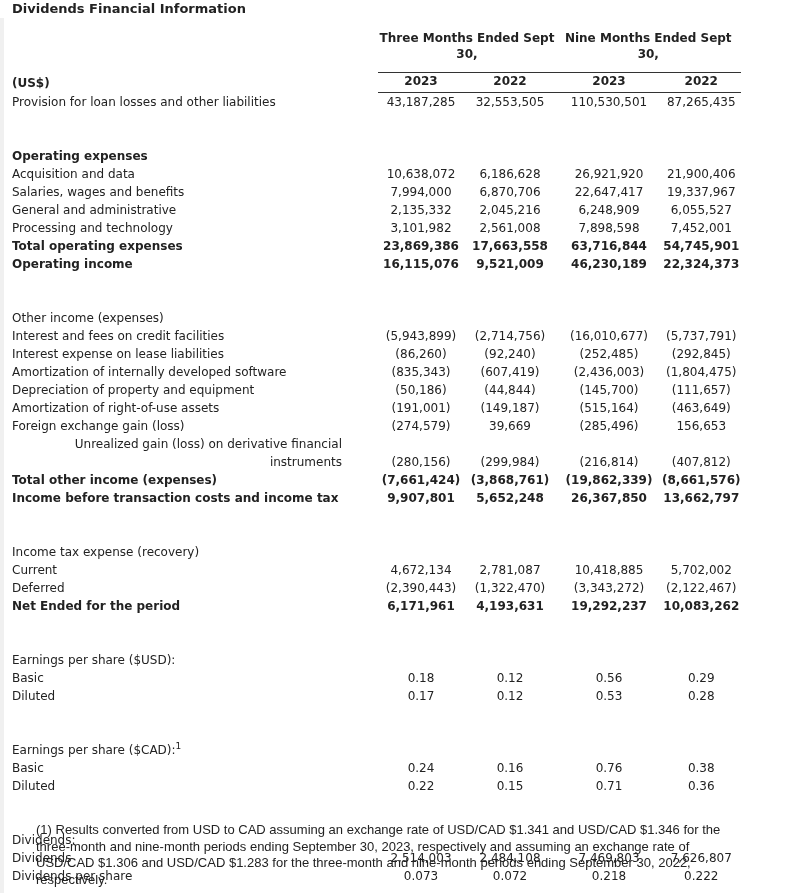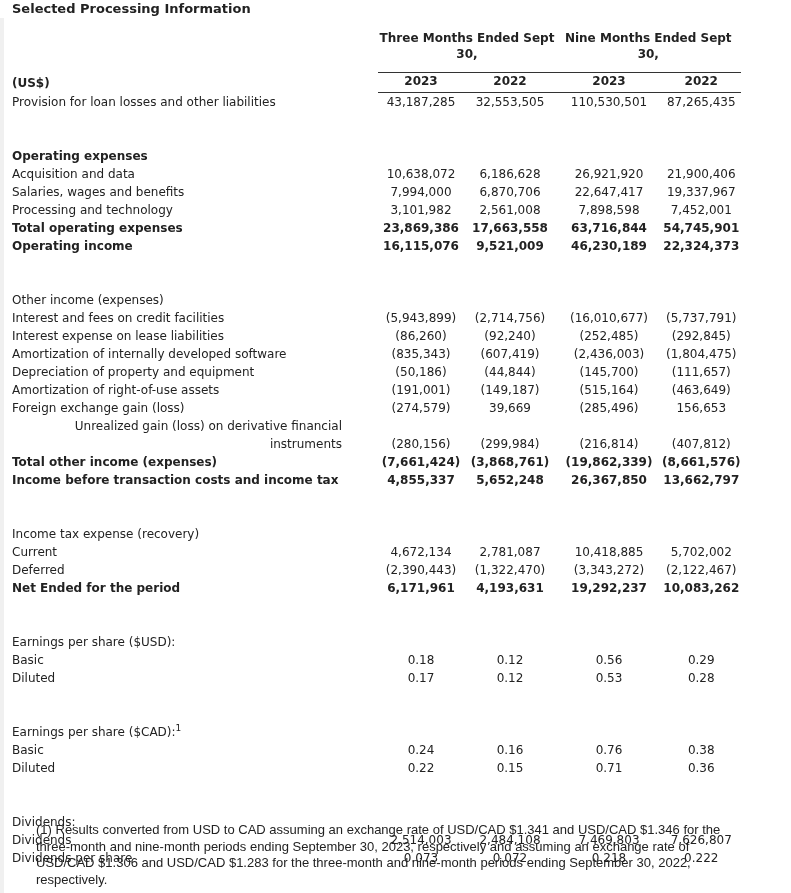--- a/index.html
+++ b/index.html
@@ -19,21 +19,21 @@
   .spacer td { height:18px; }
   .lbl { color:#222; }
   sup { font-size:9px; vertical-align:5px; line-height:0; }
   .foot { position:absolute; left:36px; top:822px; width:690px; font-family:Liberation Sans, sans-serif;
           font-size:13px; line-height:16.5px; color:#222; }
 </style>
 </head>
 <body>
 
 <div class="leftrule"></div>
-<div class="title">Selected Processing Information</div>
+<div class="title">Dividends Financial Information</div>
 
 <table class="fin">
   <colgroup>
       <col class="c-label">
       <col class="c1">
       <col class="c2">
       <col class="c3">
       <col class="c4">
     </colgroup>
   <tbody id="tbody">
@@ -77,20 +77,27 @@
         <td class="num">21,900,406</td>
       </tr>
       <tr>
         <td class="lbl"><span>Salaries, wages and benefits</span></td>
         <td class="num">7,994,000</td>
         <td class="num">6,870,706</td>
         <td class="num">22,647,417</td>
         <td class="num">19,337,967</td>
       </tr>
       <tr>
+        <td class="lbl"><span>General and administrative</span></td>
+        <td class="num">2,135,332</td>
+        <td class="num">2,045,216</td>
+        <td class="num">6,248,909</td>
+        <td class="num">6,055,527</td>
+      </tr>
+      <tr>
         <td class="lbl"><span>Processing and technology</span></td>
         <td class="num">3,101,982</td>
         <td class="num">2,561,008</td>
         <td class="num">7,898,598</td>
         <td class="num">7,452,001</td>
       </tr>
       <tr class="b">
         <td class="lbl"><span>Total operating expenses</span></td>
         <td class="num">23,869,386</td>
         <td class="num">17,663,558</td>
@@ -168,21 +175,21 @@
       </tr>
       <tr class="b">
         <td class="lbl"><span>Total other income (expenses)</span></td>
         <td class="num">(7,661,424)</td>
         <td class="num">(3,868,761)</td>
         <td class="num">(19,862,339)</td>
         <td class="num">(8,661,576)</td>
       </tr>
       <tr class="b">
         <td class="lbl" style="white-space: normal; width: 330px; padding-right: 36px;"><span>Income before transaction costs and income tax</span></td>
-        <td class="num" style="vertical-align: bottom;">4,855,337</td>
+        <td class="num" style="vertical-align: bottom;">9,907,801</td>
         <td class="num" style="vertical-align: bottom;">5,652,248</td>
         <td class="num" style="vertical-align: bottom;">26,367,850</td>
         <td class="num" style="vertical-align: bottom;">13,662,797</td>
       </tr>
       <tr class="spacer">
         <td colspan="5"></td>
       </tr>
       <tr class="spacer">
         <td colspan="5"></td>
       </tr>

